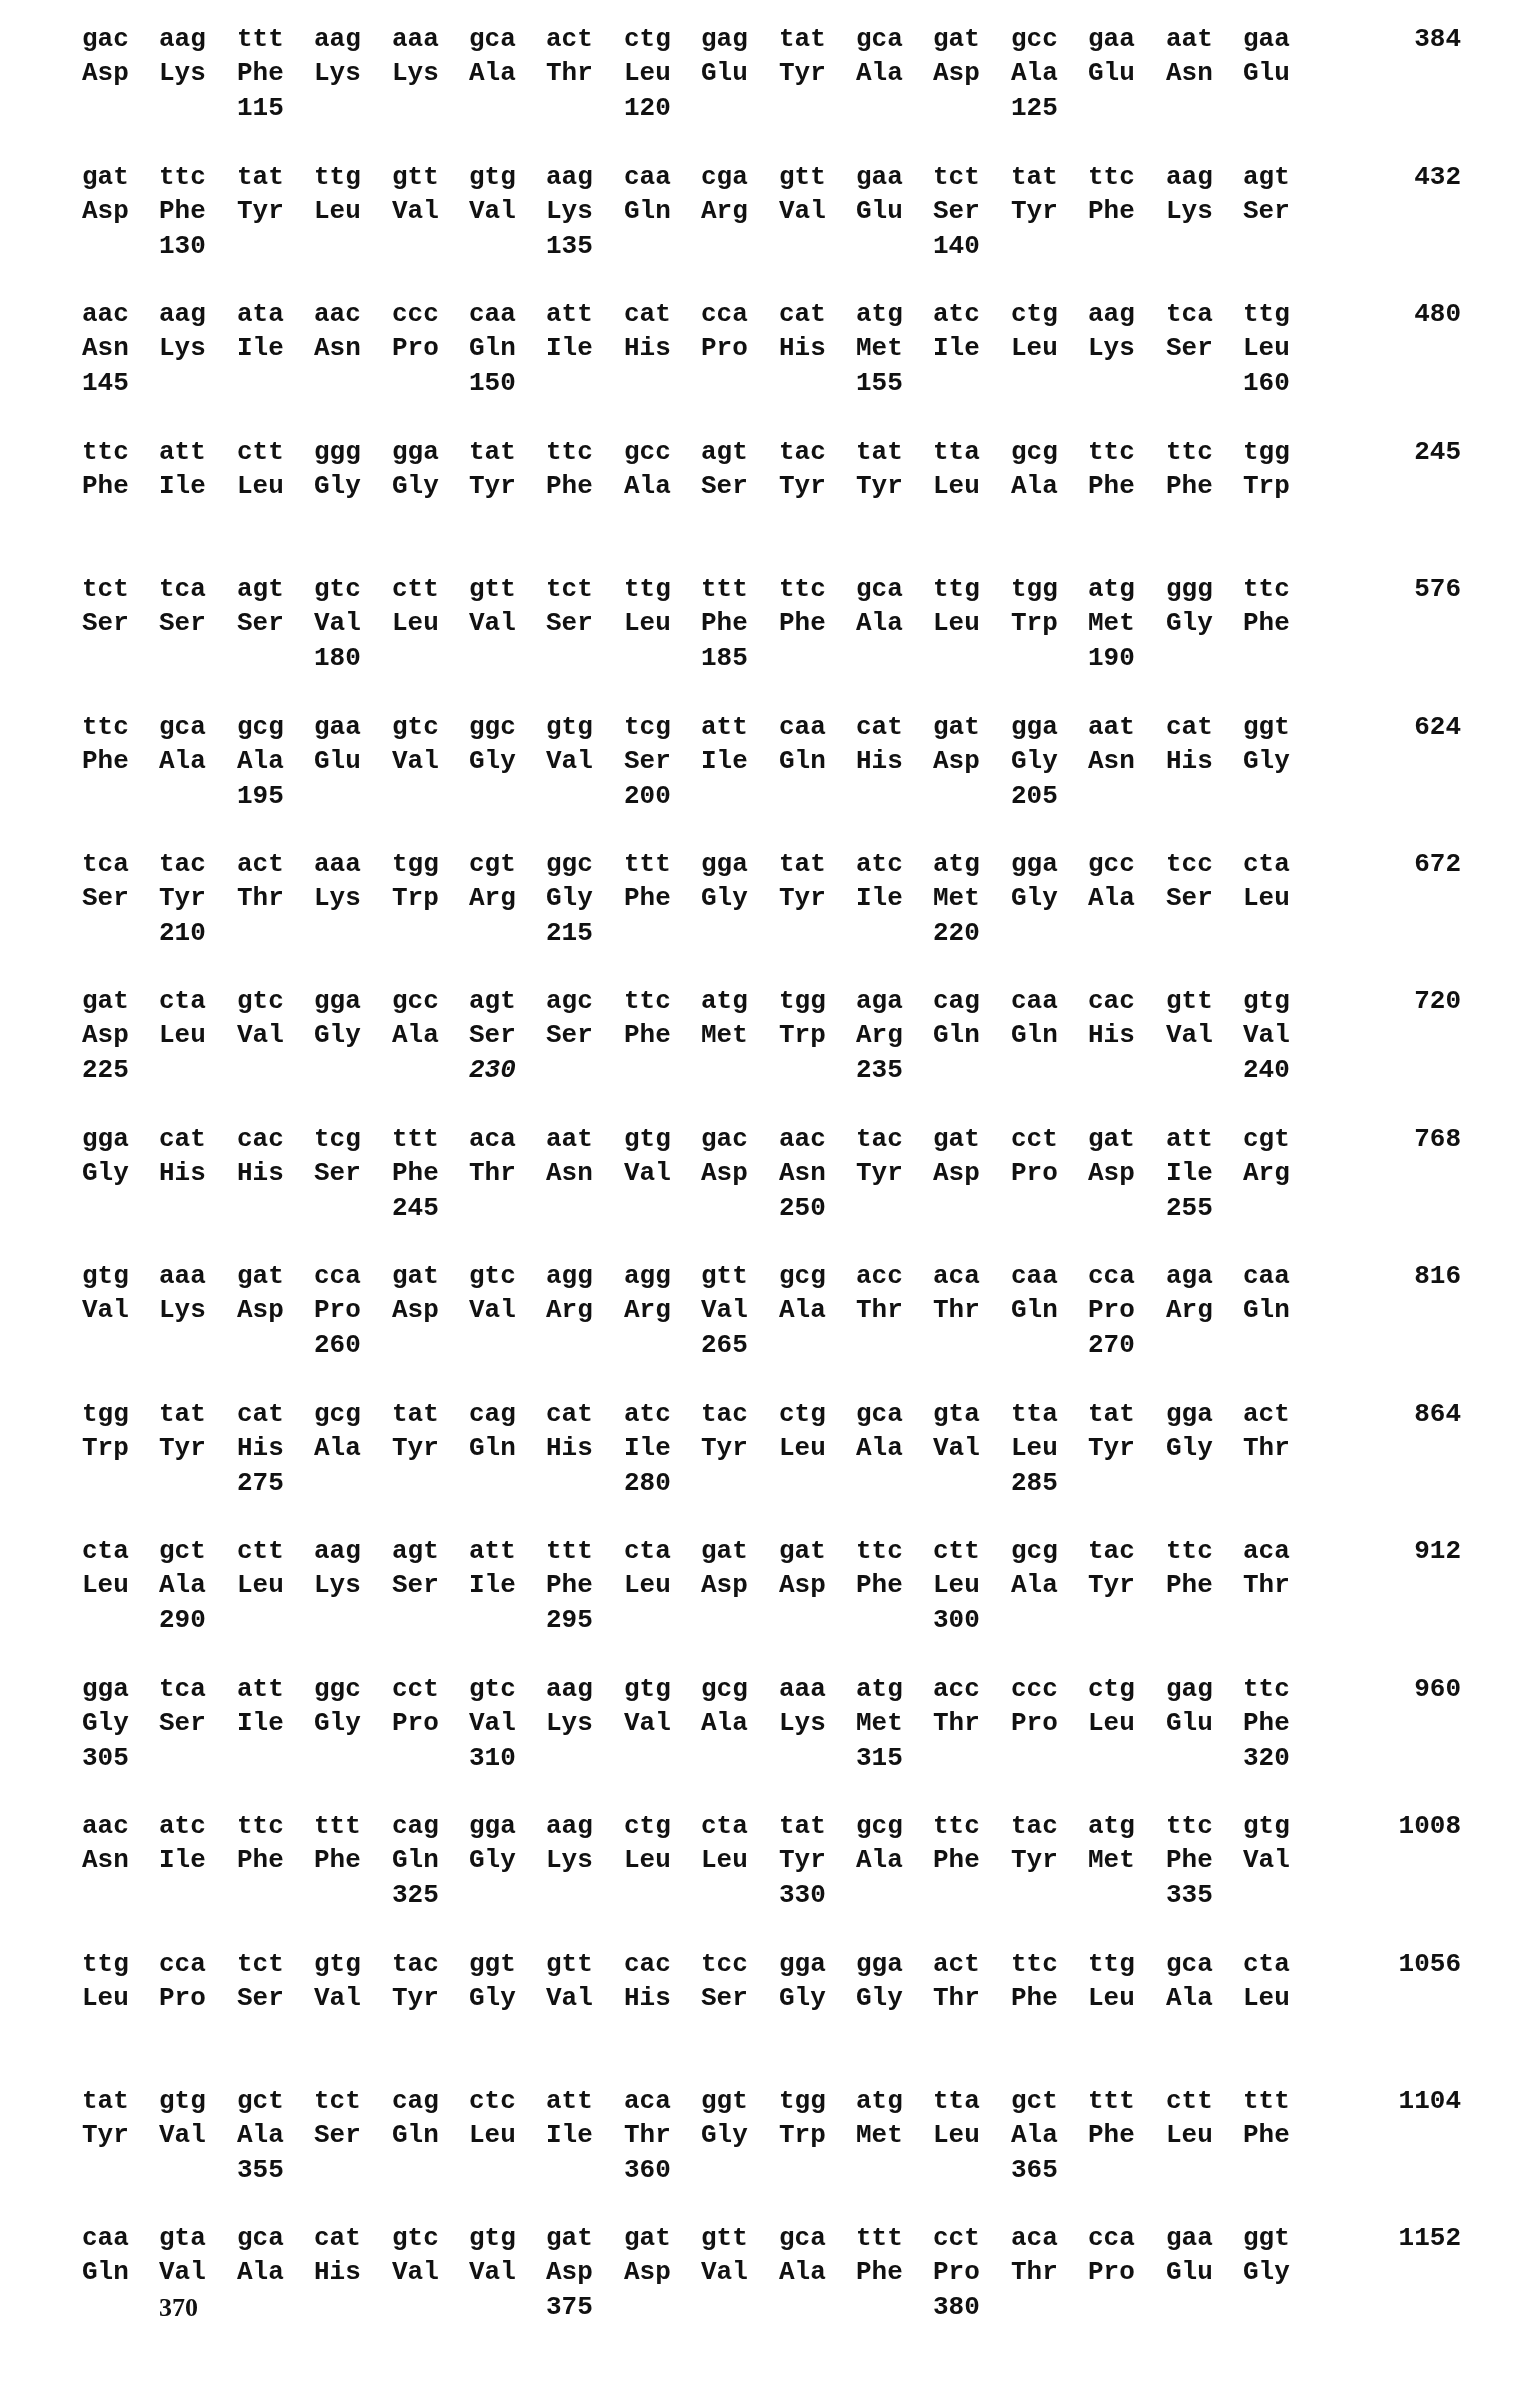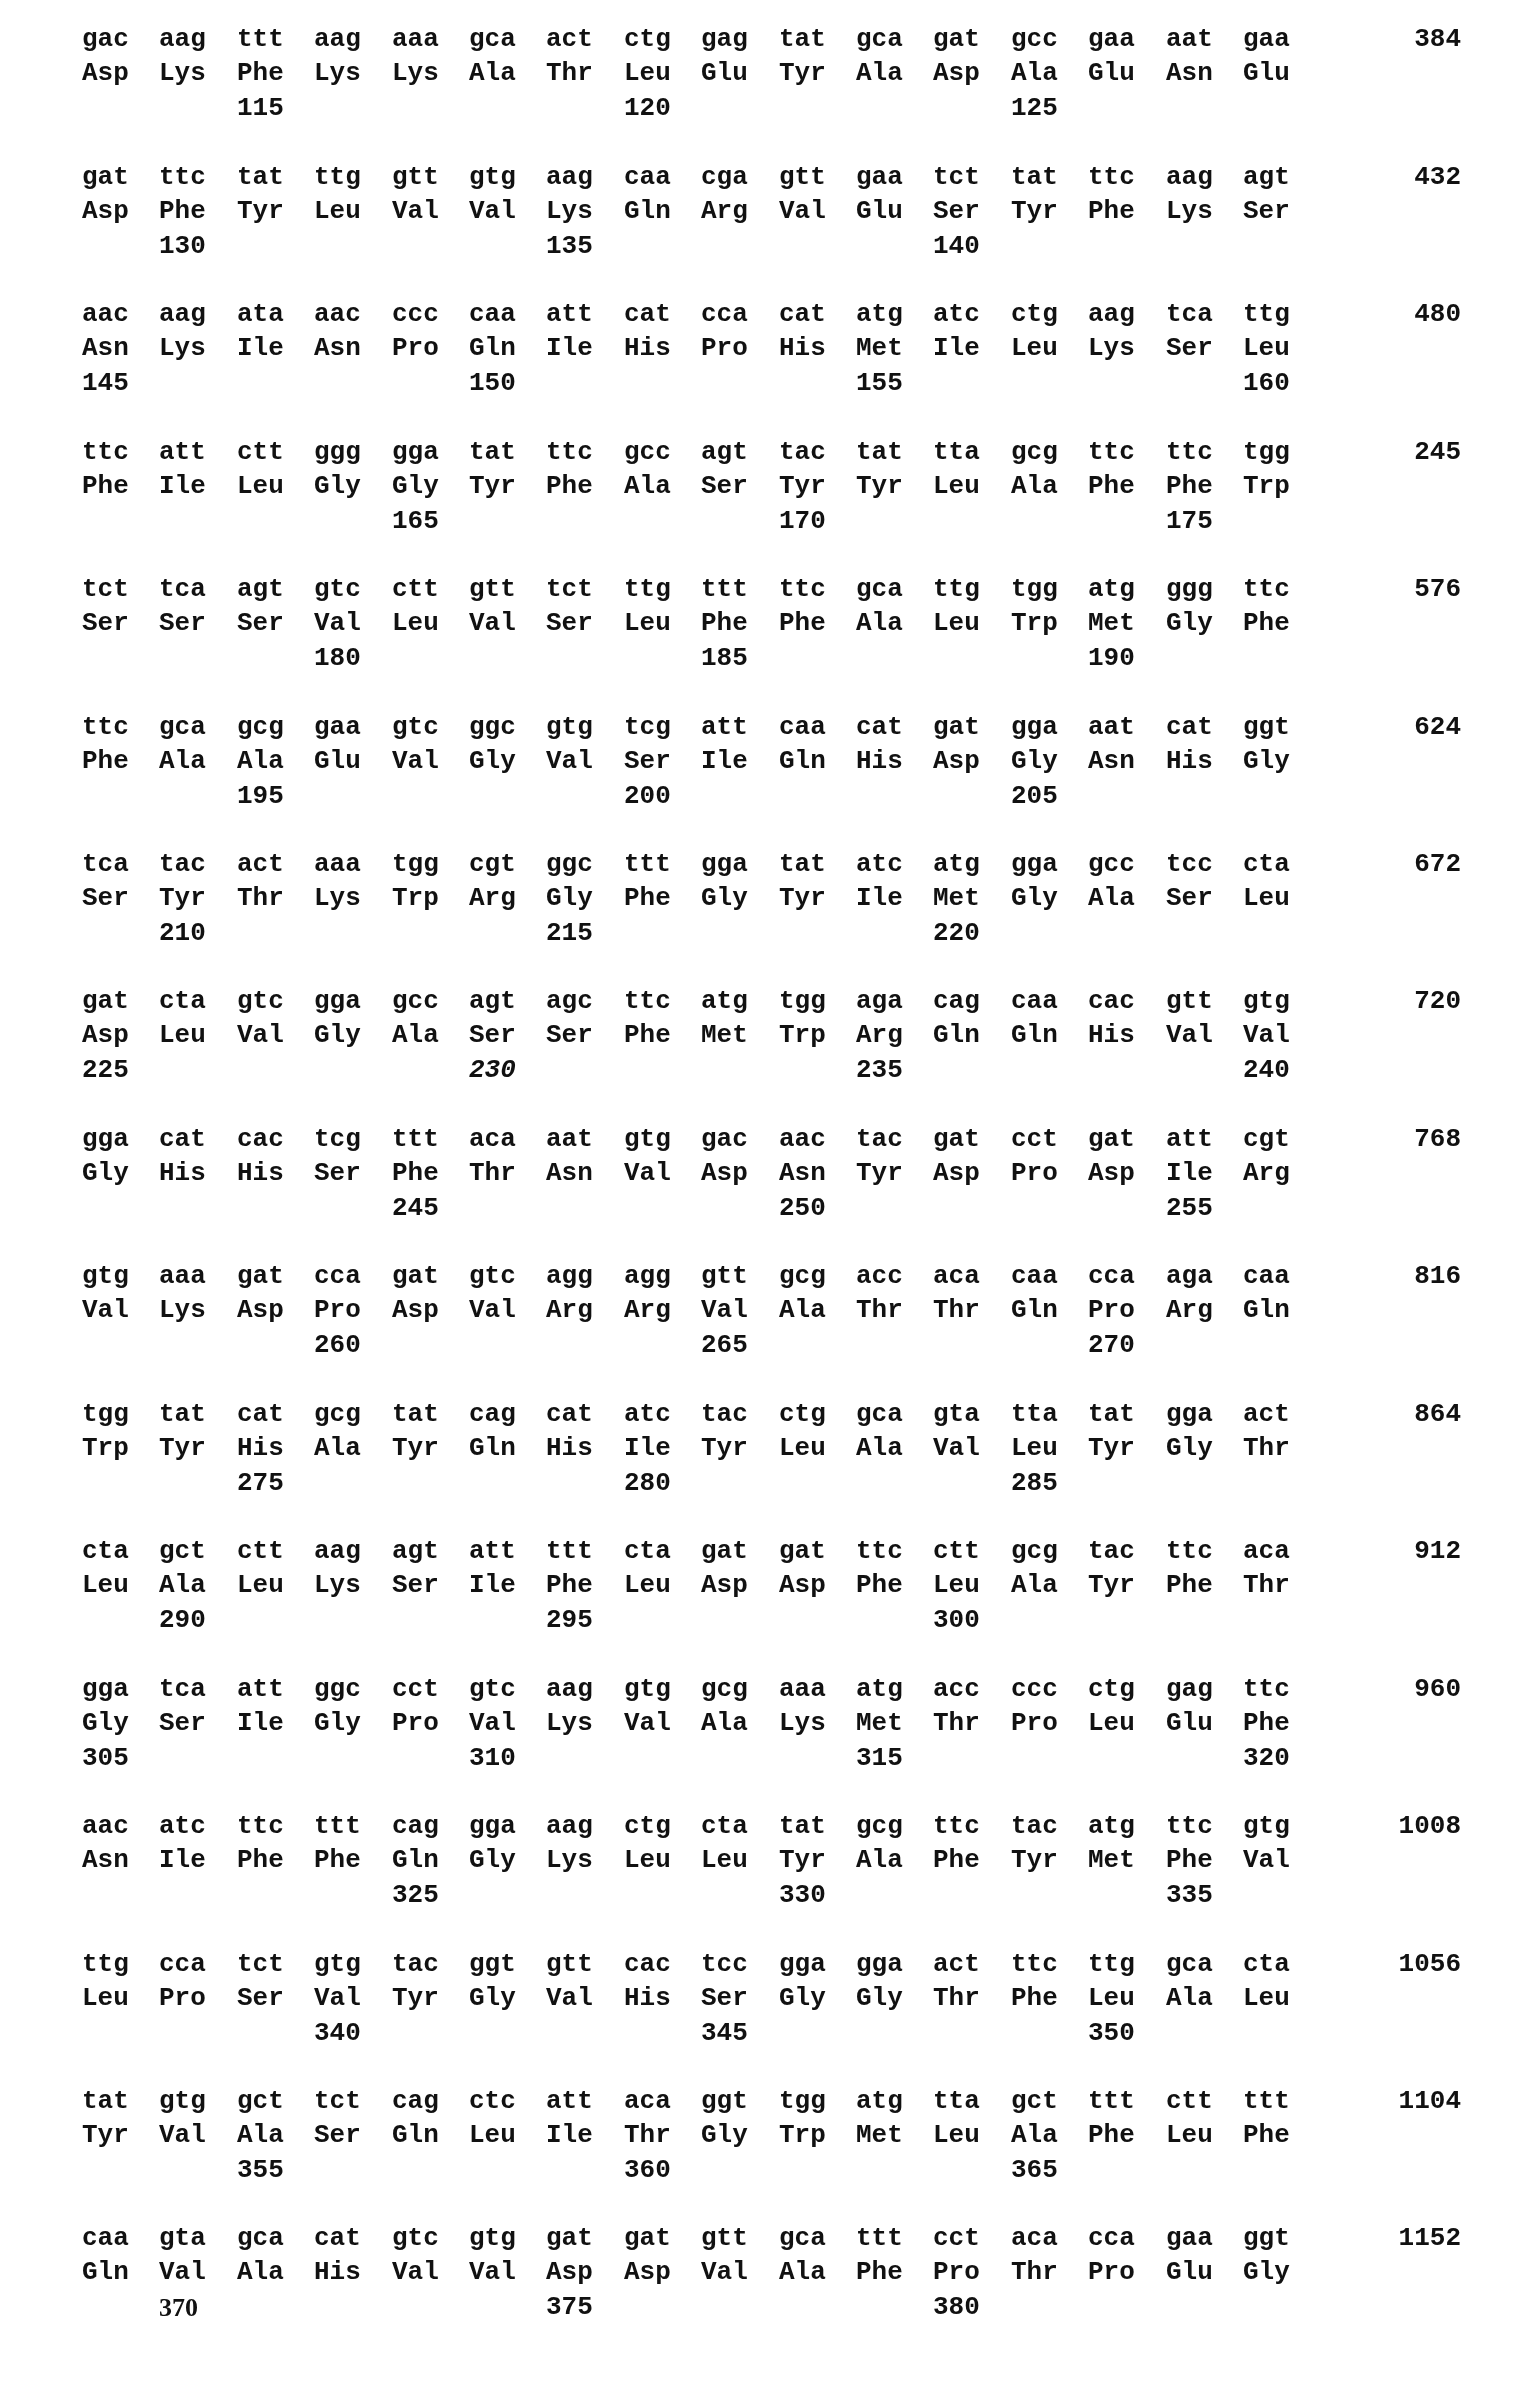--- a/index.html
+++ b/index.html
@@ -225,25 +225,20 @@
         <span class="cell" style="left: 542px;">Ala</span>
         <span class="cell" style="left: 619px;">Ser</span>
         <span class="cell" style="left: 697px;">Tyr</span>
         <span class="cell" style="left: 774px;">Tyr</span>
         <span class="cell" style="left: 851px;">Leu</span>
         <span class="cell" style="left: 929px;">Ala</span>
         <span class="cell" style="left: 1006px;">Phe</span>
         <span class="cell" style="left: 1084px;">Phe</span>
         <span class="cell" style="left: 1161px;">Trp</span>
       </div>
-      <div class="row num">
-        <span class="cell" style="left: 310px;">165</span>
-        <span class="cell" style="left: 697px;">170</span>
-        <span class="cell" style="left: 1084px;">175</span>
-      </div>
     </div>
     <div class="block" style="top: 574px;">
       <div class="row nt">
         <span class="cell" style="left: 0px;">tct</span>
         <span class="cell" style="left: 77px;">tca</span>
         <span class="cell" style="left: 155px;">agt</span>
         <span class="cell" style="left: 232px;">gtc</span>
         <span class="cell" style="left: 310px;">ctt</span>
         <span class="cell" style="left: 387px;">gtt</span>
         <span class="cell" style="left: 464px;">tct</span>
@@ -711,25 +706,20 @@
         <span class="cell" style="left: 542px;">His</span>
         <span class="cell" style="left: 619px;">Ser</span>
         <span class="cell" style="left: 697px;">Gly</span>
         <span class="cell" style="left: 774px;">Gly</span>
         <span class="cell" style="left: 851px;">Thr</span>
         <span class="cell" style="left: 929px;">Phe</span>
         <span class="cell" style="left: 1006px;">Leu</span>
         <span class="cell" style="left: 1084px;">Ala</span>
         <span class="cell" style="left: 1161px;">Leu</span>
       </div>
-      <div class="row num">
-        <span class="cell" style="left: 232px;">340</span>
-        <span class="cell" style="left: 619px;">345</span>
-        <span class="cell" style="left: 1006px;">350</span>
-      </div>
     </div>
     <div class="block" style="top: 2086px;">
       <div class="row nt">
         <span class="cell" style="left: 0px;">tat</span>
         <span class="cell" style="left: 77px;">gtg</span>
         <span class="cell" style="left: 155px;">gct</span>
         <span class="cell" style="left: 232px;">tct</span>
         <span class="cell" style="left: 310px;">cag</span>
         <span class="cell" style="left: 387px;">ctc</span>
         <span class="cell" style="left: 464px;">att</span>

